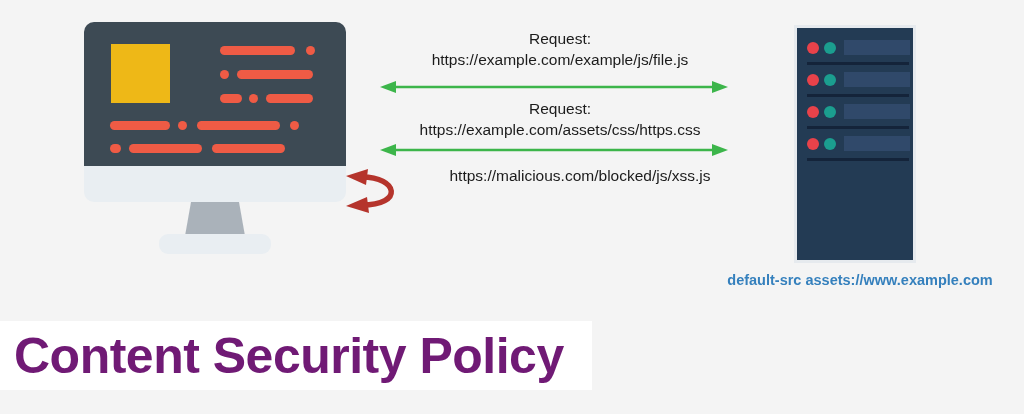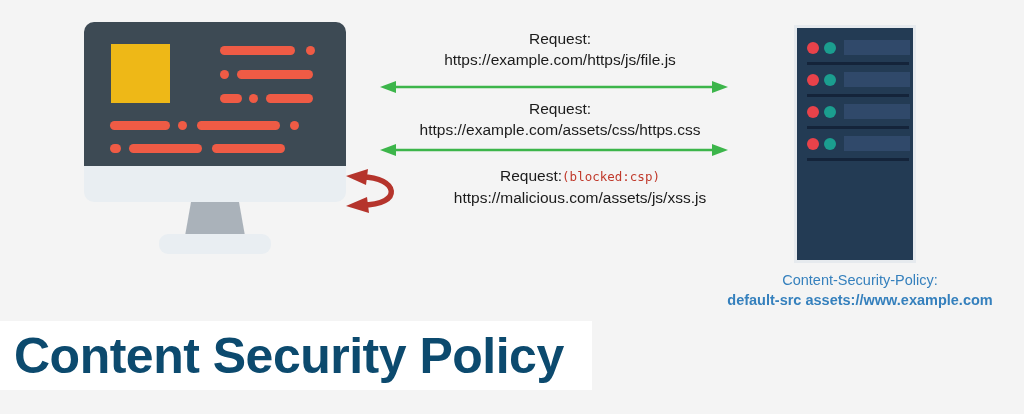--- a/index.html
+++ b/index.html
@@ -81,21 +81,21 @@
   #csp-caption .csp-head { font-weight: 400; }
   #csp-caption .csp-value { font-weight: 700; }
 
   
   #title-banner {
     position: absolute; left: 0; top: 321px; width: 592px; height: 69px;
     background: #ffffff;
   }
   #title-text {
     position: absolute; left: 14px; top: 325px;
-    color: #0c4a6e; font-size: 50px; font-weight: 700; letter-spacing: -0.5px;
+    color: #701a75; font-size: 50px; font-weight: 700; letter-spacing: -0.5px;
     line-height: 62px; white-space: nowrap;
   }
 </style>
 </head>
 <body>
 
 <div id="stage">
 
   <div id="monitor">
     <div class="screen-bezel">
@@ -120,43 +120,40 @@
       <div class="bar" style="left:45px;  top:122px; width:73px;"></div>
       <div class="bar" style="left:128px; top:122px; width:73px;"></div>
     </div>
     <div class="screen-chin"></div>
     <div class="stand-neck"></div>
     <div class="stand-base"></div>
   </div>
 
   <div class="flow-label" style="left:360px; top:28px; width:400px;">
     <div><span class="req">Request:</span></div>
-    <div><span class="host">https://example.com</span><span class="path">/https/js/file.js</span></div>
+    <div><span class="host">https://example.com</span><span class="path">/example/js/file.js</span></div>
   </div>
   <svg class="arrow-svg" style="left:380px; top:78px;" width="348" height="18">
     <line x1="14" y1="9" x2="334" y2="9" stroke="#3cb54a" stroke-width="2.6"></line>
     <polygon points="0,9 16,3 16,15" fill="#3cb54a"></polygon>
     <polygon points="348,9 332,3 332,15" fill="#3cb54a"></polygon>
   </svg>
 
   <div class="flow-label" style="left:360px; top:98px; width:400px;">
     <div><span class="req">Request:</span></div>
     <div><span class="host">https://example.com</span><span class="path">/assets/css/https.css</span></div>
   </div>
   <svg class="arrow-svg" style="left:380px; top:141px;" width="348" height="18">
     <line x1="14" y1="9" x2="334" y2="9" stroke="#3cb54a" stroke-width="2.6"></line>
     <polygon points="0,9 16,3 16,15" fill="#3cb54a"></polygon>
     <polygon points="348,9 332,3 332,15" fill="#3cb54a"></polygon>
   </svg>
 
   <div class="flow-label" style="left:400px; top:165px; width:360px;">
-    <div>
-      <span class="req">Request:</span><span class="blocked-tag">(blocked:csp)</span>
-    </div>
-    <div><span class="host">https://malicious.com</span><span class="path">/assets/js/xss.js</span></div>
+    <div><span class="host">https://malicious.com</span><span class="path">/blocked/js/xss.js</span></div>
   </div>
   <svg class="arrow-svg" style="left:344px; top:168px;" width="66" height="46">
     <path d="M 18 9 C 54 9 60 37 18 37" fill="none" stroke="#b5342c" stroke-width="5.5" stroke-linecap="round"></path>
     <polygon points="2,8 24,1 22,17" fill="#b5342c"></polygon>
     <polygon points="2,38 23,29 25,45" fill="#b5342c"></polygon>
   </svg>
 
   <div id="server">
     <div class="server-frame">
       <div class="srv-row" style="top:12px;">
@@ -183,20 +180,19 @@
       <div class="srv-row" style="top:108px;">
         <span class="srv-dot-red"></span>
         <span class="srv-dot-teal"></span>
         <span class="srv-bar"></span>
       </div>
       <div class="srv-div" style="top:130px;"></div>
     </div>
   </div>
 
   <div id="csp-caption">
-    <div class="csp-head">Content-Security-Policy:</div>
     <div class="csp-value">default-src assets://www.example.com</div>
   </div>
 
   <div id="title-banner"></div>
   <div id="title-text">Content Security Policy</div>
 
 </div>
 
 </body></html>

